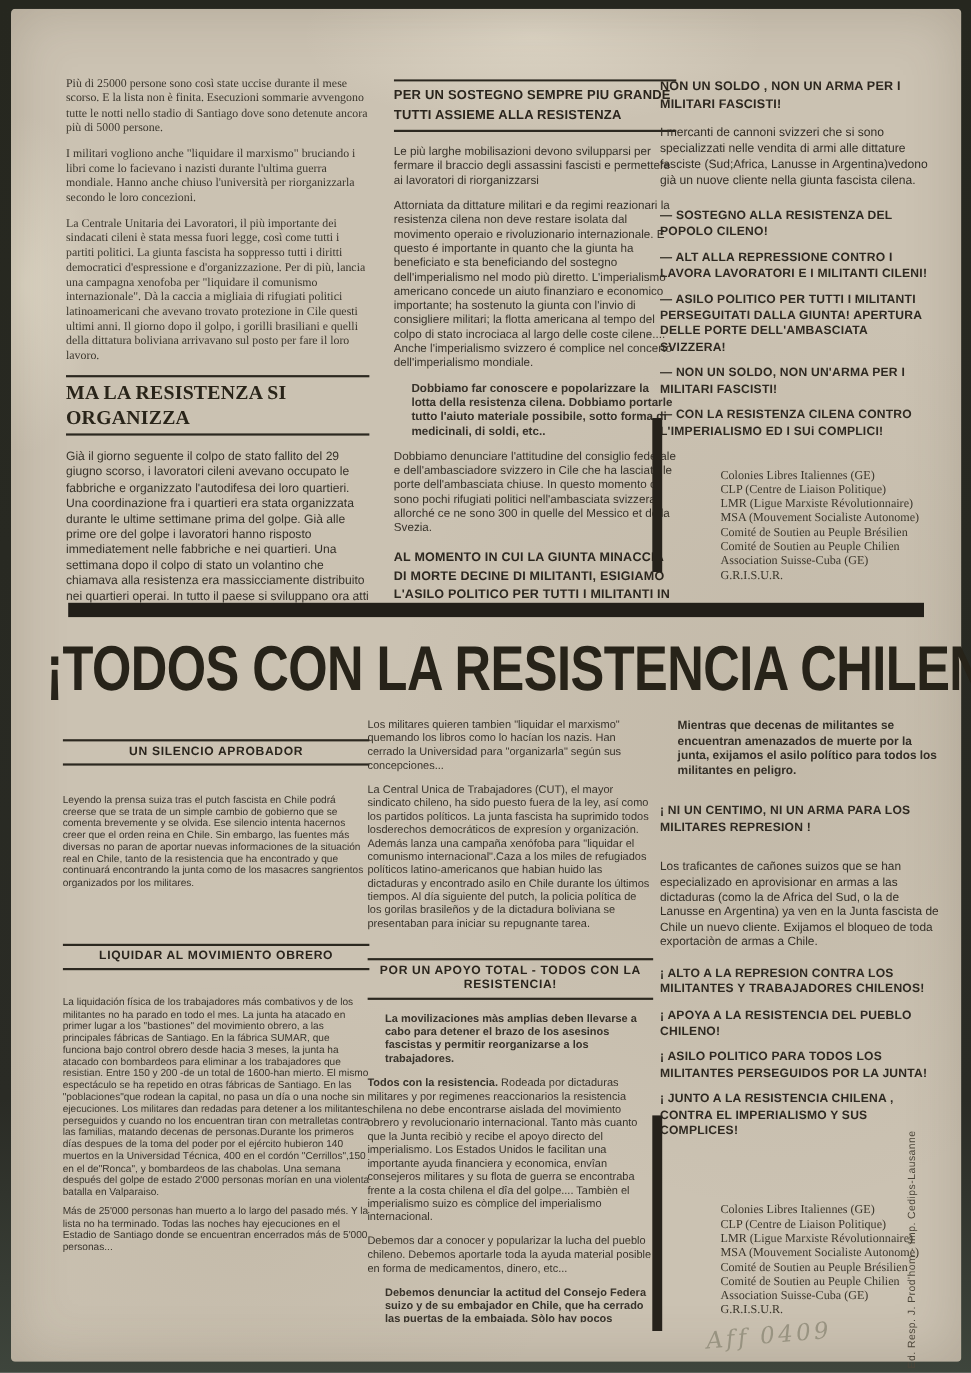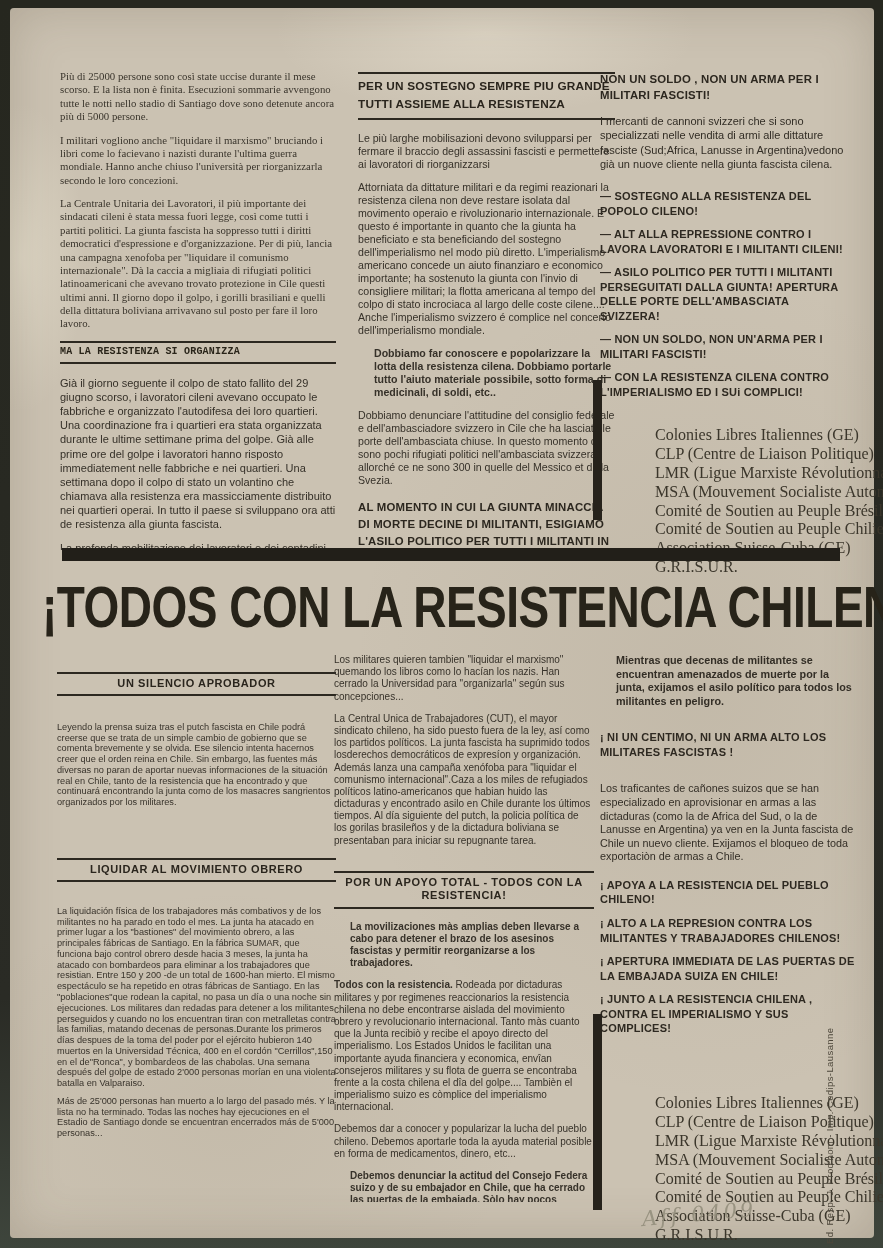--- a/index.html
+++ b/index.html
@@ -27,38 +27,38 @@
   #it-col3{left:590px;top:64px;width:250px;height:478px;font-size:11px;line-height:1.3;color:#322d25;}
   #es-col1{left:47px;top:646px;width:279px;height:545px;font-size:9.2px;line-height:1.17;color:#38332b;}
   #es-col2{left:324px;top:646px;width:260px;height:548px;font-size:10px;line-height:1.22;color:#37322a;}
   #es-col3{left:590px;top:646px;width:255px;height:420px;font-size:10.8px;line-height:1.26;color:#332e26;}
   .para{margin:0 0 10px;}
   .para-tight{margin:0 0 7px;}
   .rule-h{
     border-top:2px solid #2c2820;border-bottom:2px solid #2c2820;
     padding:3px 0 4px;margin:0 0 12px;font-weight:bold;
   }
-  .it1-h{font-family:Liberation Mono, monospace;font-size:10px;letter-spacing:.2px;margin-top:4px;color:#292419;}
+  .it1-h{font-family:Liberation Serif, serif;font-size:18px;letter-spacing:.2px;margin-top:4px;color:#292419;}
   .it2-h{font-size:11.8px;line-height:1.55;letter-spacing:.2px;color:#2a251d;}
   .es-h{font-size:11px;letter-spacing:.6px;color:#2a251d;text-align:center;}
   .bold{font-weight:bold;margin-left:16px;}
   .closing{font-weight:bold;font-size:11.4px;line-height:1.5;letter-spacing:.2px;color:#2c271f;margin-top:12px;}
   .mini-h{font-weight:bold;font-size:11.4px;line-height:1.4;letter-spacing:.2px;color:#2c271f;margin:0 0 10px;}
   .slogan{font-weight:bold;font-size:11px;line-height:1.32;letter-spacing:.2px;color:#2e2921;margin:0 0 9px;}
   .sep-bar{position:absolute;left:52px;top:540px;width:778px;height:13px;background:#221f19;}
   .headline{position:absolute;left:32px;top:560px;width:800px;height:78px;text-align:center;}
   .headline span{
     display:inline-block;font-weight:bold;font-size:46px;line-height:78px;
     letter-spacing:-0.5px;transform:scaleY(1.25);transform-origin:center;
     white-space:nowrap;color:#272319;
   }
   .vbar{position:absolute;width:9px;background:#26221b;}
   #vbar-it{left:583px;top:372px;height:140px;}
   #vbar-es{left:583px;top:1006px;height:196px;}
-  .orgs{position:absolute;left:645px;width:220px;font-family:"Liberation Serif",serif;font-size:16px;line-height:1.18;color:#3b362b;}
+  .orgs{position:absolute;left:645px;width:220px;font-family:"Liberation Serif",serif;font-size:11px;line-height:1.18;color:#3b362b;}
   #orgs-it{top:418px;}
   #orgs-es{top:1086px;}
   .orgs div{white-space:nowrap;}
   .credit{
     position:absolute;left:814px;top:930px;height:306px;
     writing-mode:vertical-rl;transform:rotate(180deg);
     font-size:9.5px;letter-spacing:.4px;color:#4c463a;white-space:nowrap;
   }
   .pencil{
     position:absolute;left:632px;top:1194px;
@@ -140,27 +140,27 @@
       <div class="rule-h es-h">POR UN APOYO TOTAL - TODOS CON LA RESISTENCIA!</div>
       <p class="para bold">La movilizaciones màs amplias deben llevarse a cabo para detener el brazo de los asesinos fascistas y permitir reorganizarse a los trabajadores.</p>
       <p class="para"><strong>Todos con la resistencia.</strong><span> Rodeada por dictaduras militares y por regimenes reaccionarios la resistencia chilena no debe encontrarse aislada del movimiento obrero y revolucionario internacional. Tanto màs cuanto que la Junta recibiò y recibe el apoyo directo del imperialismo. Los Estados Unidos le facilitan una importante ayuda financiera y economica, envîan consejeros militares y su flota de guerra se encontraba frente a la costa chilena el dîa del golpe.... Tambièn el imperialismo suizo es còmplice del imperialismo internacional.</span></p>
       <p class="para">Debemos dar a conocer y popularizar la lucha del pueblo chileno. Debemos aportarle toda la ayuda material posible en forma de medicamentos, dinero, etc...</p>
       <p class="para bold">Debemos denunciar la actitud del Consejo Federa suizo y de su embajador en Chile, que ha cerrado las puertas de la embajada. Sòlo hay pocos refugiados en la embajada suiza, mientras que 300 refugiados fueros acogidos por las embajadas de Mejico y Suecia.</p>
     </div>
 
     <div class="col" id="es-col3">
       <p class="para bold">Mientras que decenas de militantes se encuentran amenazados de muerte por la junta, exijamos el asilo político para todos los militantes en peligro.</p>
       <div style="height:12px"></div>
-      <div class="slogan">¡ NI UN CENTIMO, NI UN ARMA ALTO LOS MILITARES FASCISTAS !</div>
+      <div class="slogan">¡ NI UN CENTIMO, NI UN ARMA PARA LOS MILITARES REPRESION !</div>
       <div style="height:14px"></div>
       <p class="para">Los traficantes de cañones suizos que se han especializado en aprovisionar en armas a las dictaduras (como la de Africa del Sud, o la de Lanusse en Argentina) ya ven en la Junta fascista de Chile un nuevo cliente. Exijamos el bloqueo de toda exportaciòn de armas a Chile.</p>
       <div style="height:4px"></div>
+      <div class="slogan">¡ ALTO A LA REPRESION CONTRA LOS MILITANTES Y TRABAJADORES CHILENOS!</div>
       <div class="slogan">¡ APOYA A LA RESISTENCIA DEL PUEBLO CHILENO!</div>
-      <div class="slogan">¡ ALTO A LA REPRESION CONTRA LOS MILITANTES Y TRABAJADORES CHILENOS!</div>
-      <div class="slogan">¡ APERTURA IMMEDIATA DE LAS PUERTAS DE LA EMBAJADA SUIZA EN CHILE!</div>
+      <div class="slogan">¡ ASILO POLITICO PARA TODOS LOS MILITANTES PERSEGUIDOS POR LA JUNTA!</div>
       <div class="slogan">¡ JUNTO A LA RESISTENCIA CHILENA , CONTRA EL IMPERIALISMO Y SUS COMPLICES!</div>
 
     </div>
 
     <div class="vbar" id="vbar-es"></div>
     <div class="orgs" id="orgs-es">
       <div>Colonies Libres Italiennes (GE)</div>
       <div>CLP (Centre de Liaison Politique)</div>
       <div>LMR (Ligue Marxiste Révolutionnaire)</div>
       <div>MSA (Mouvement Socialiste Autonome)</div>

